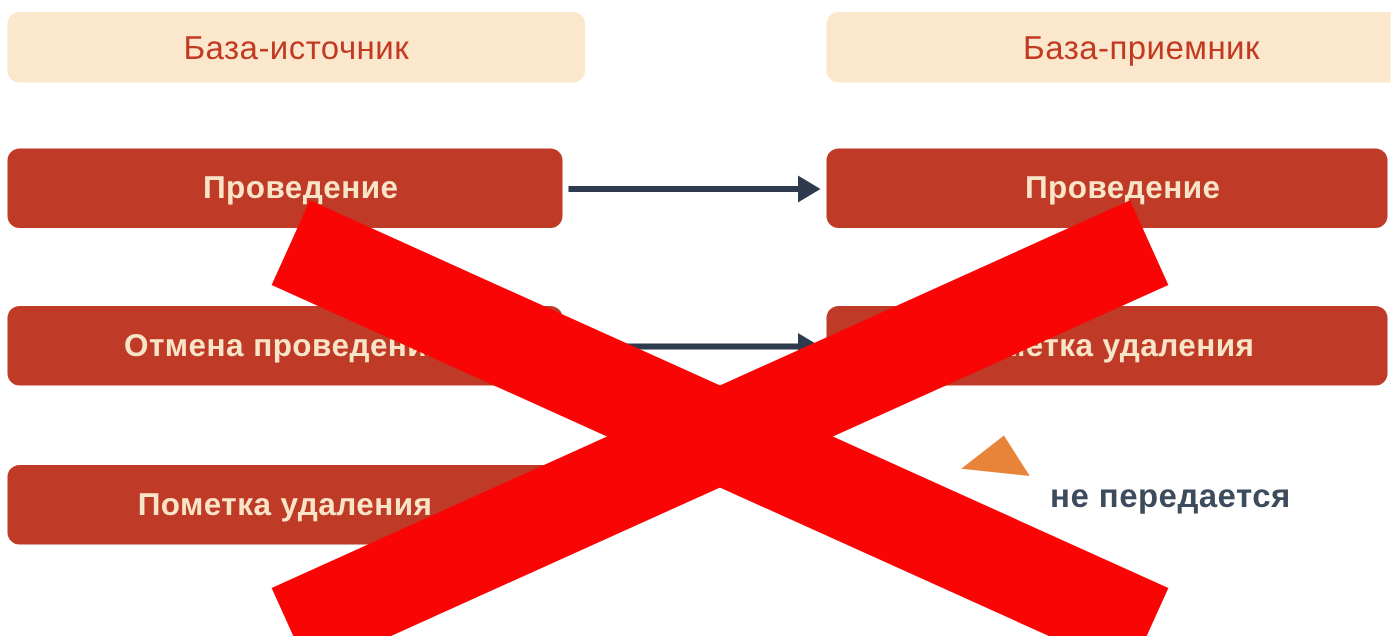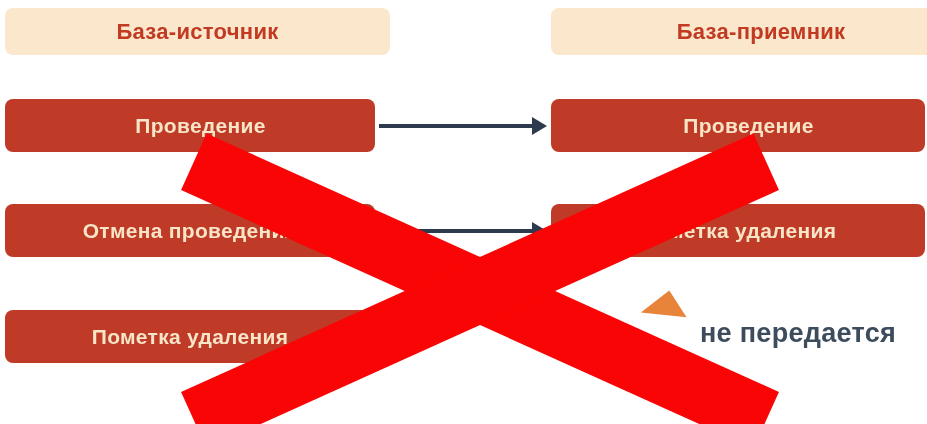--- a/index.html
+++ b/index.html
@@ -11,39 +11,39 @@
     --note-text:#3d4c5c;
     --cross:#fa0505;
     --triangle:#e8833a;
   }
   *{box-sizing:border-box;}
   body{margin:0;background:#ffffff;font-family:"Liberation Sans", sans-serif;}
   .stage{position:relative;width:927px;height:424px;background:#ffffff;overflow:hidden;}
 
   .hdr{position:absolute;height:47px;background:var(--header-bg);border-radius:8px;
        display:flex;align-items:center;justify-content:center;
-       color:var(--header-text);font-weight:bold;font-size:22px;letter-spacing:.3px;}
+       color:var(--header-text);font-weight:normal;font-size:22px;letter-spacing:.3px;}
   .hdr-left{left:5px;top:8px;width:385px;}
   .hdr-right{left:551px;top:8px;width:420px;}
 
   .btn{position:absolute;height:53px;background:var(--button-bg);border-radius:8px;
        display:flex;align-items:center;justify-content:center;
        color:var(--button-text);font-weight:bold;font-size:21px;letter-spacing:.3px;}
   .r1{top:99px;padding-left:21px;} .r2{top:204px;} .r3{top:310px;}
   .col-l{left:5px;width:370px;} .col-r{left:551px;width:374px;}
 
   .arrow{position:absolute;left:379px;width:168px;height:18px;}
   .arrow-1{top:117px;} .arrow-2{top:222px;}
   .arrow .shaft{position:absolute;left:0;top:7px;width:154px;height:4px;background:var(--arrow);}
   .arrow .head{position:absolute;right:0;top:0;width:0;height:0;
        border-top:9px solid transparent;border-bottom:9px solid transparent;
        border-left:15px solid var(--arrow);}
 
   .note{position:absolute;left:700px;top:318px;color:var(--note-text);
-        font-size:27px;font-weight:600;letter-spacing:.3px;}
+        font-size:22px;font-weight:600;letter-spacing:.3px;}
 
   .tri{position:absolute;left:642px;top:290px;width:0;height:0;
        border-left:26px solid transparent;border-right:20px solid transparent;
        border-bottom:25px solid var(--triangle);transform:rotate(6deg);}
 
   .cross-bar{position:absolute;left:166px;top:260px;width:628px;height:62px;background:var(--cross);}
   .bar-a{transform:rotate(24.3deg);}
   .bar-b{transform:rotate(-24.3deg);}
 </style>
 </head>

